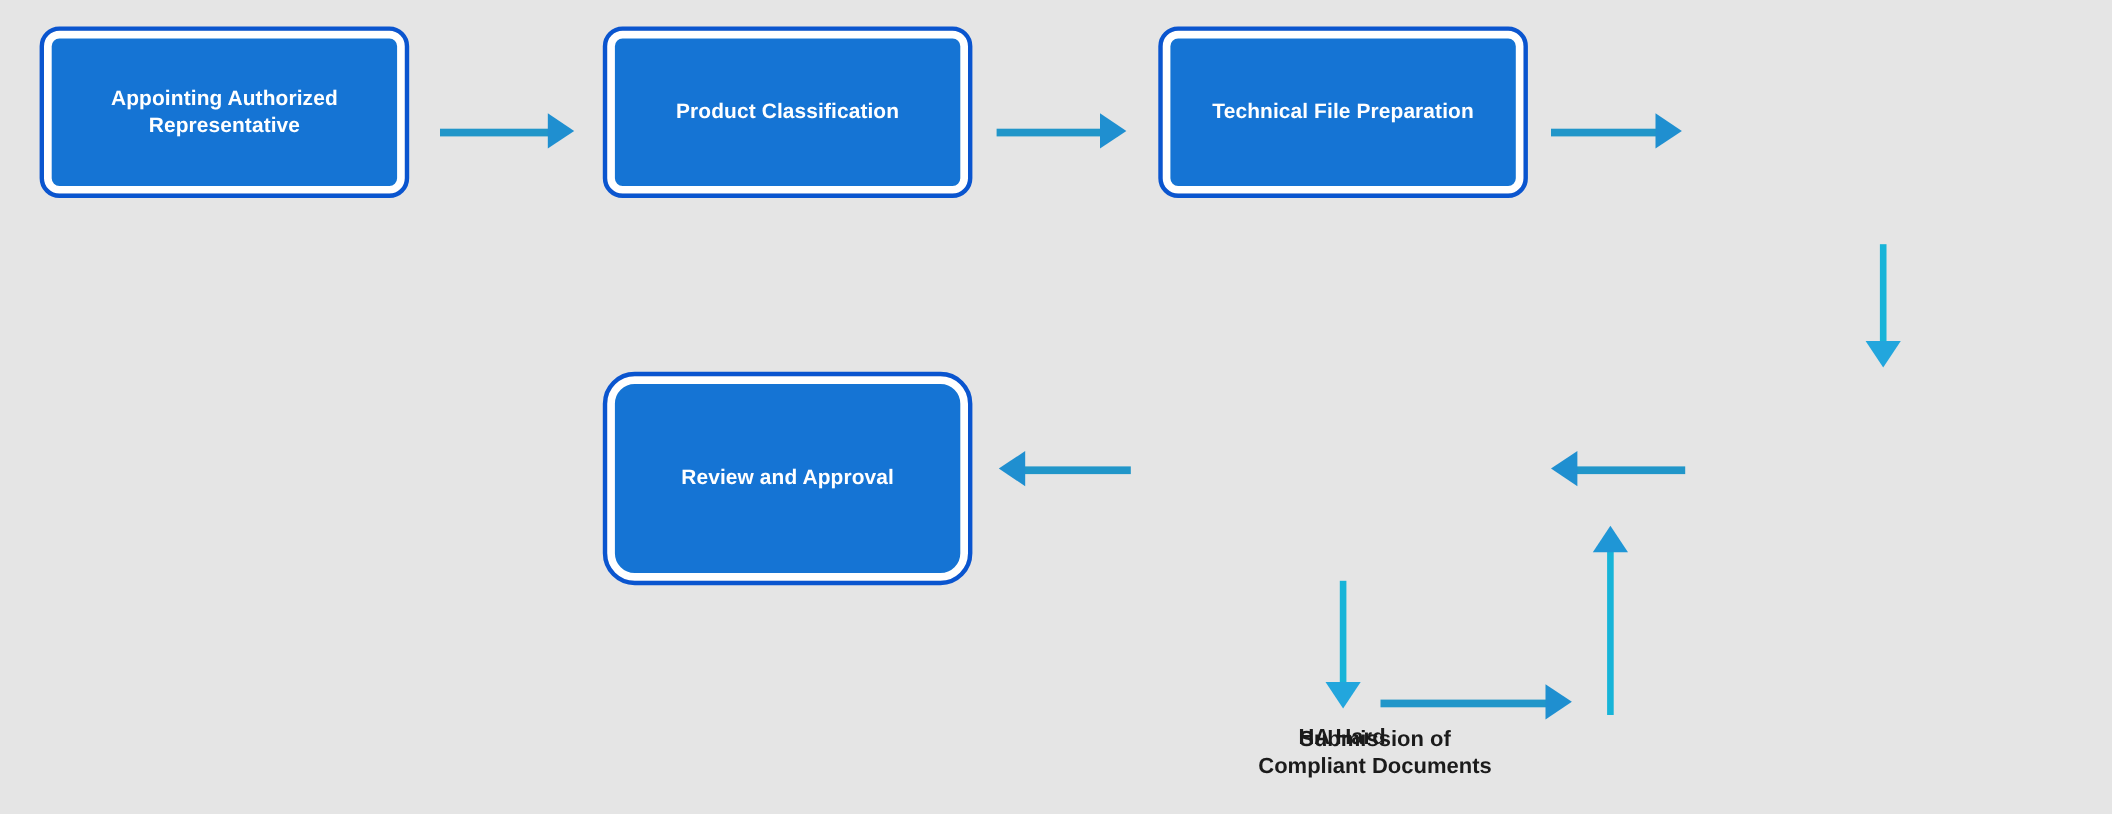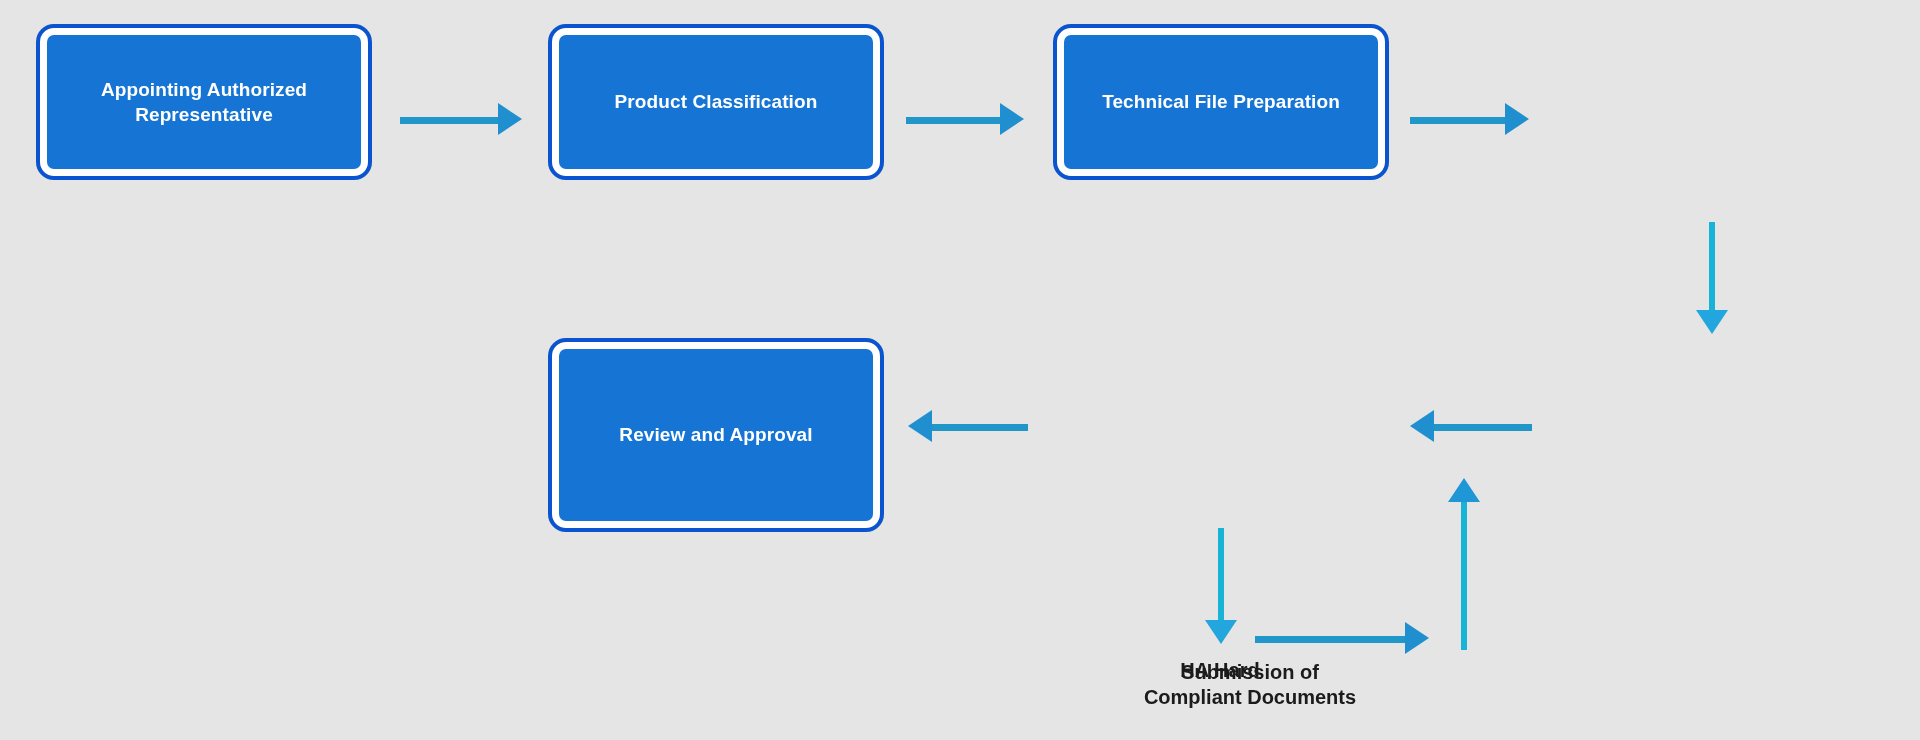--- a/index.html
+++ b/index.html
@@ -106,21 +106,21 @@
 
   <div class="node" style="left:552px; top:28px; width:328px; height:148px;">
     <span class="node-label">Product Classification</span>
   </div>
 
   <div class="node" style="left:1057px; top:28px; width:328px; height:148px;">
     <span class="node-label">Technical File Preparation</span>
   </div>
 
 
-  <div class="node" style="left:552px; top:342px; width:328px; height:186px;">
+  <div class="node" style="left:552px; top:342px; width:328px; height:186px;border-radius:25px;">
     <span class="node-label">Review and Approval</span>
   </div>
 
 
 
   <div class="conn conn-h" style="left:400px; top:117px; width:110px;"></div>
   <div class="head head-right" style="left:498px; top:103px;"></div>
 
   <div class="conn conn-h" style="left:906px; top:117px; width:110px;"></div>
   <div class="head head-right" style="left:1000px; top:103px;"></div>

